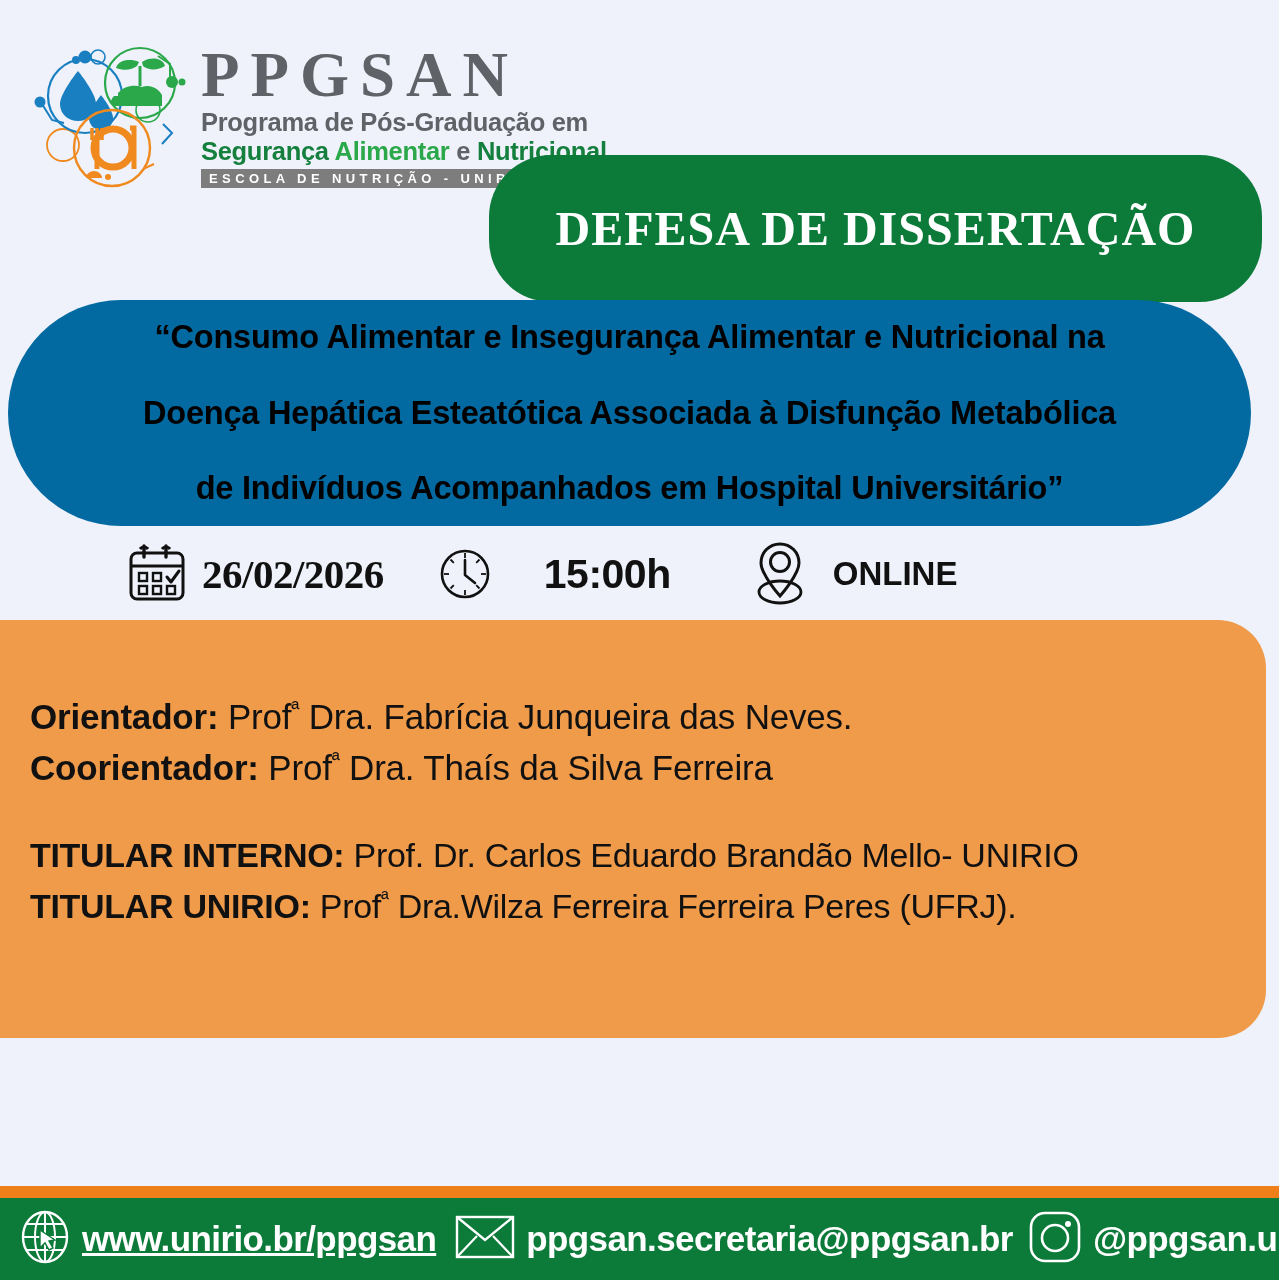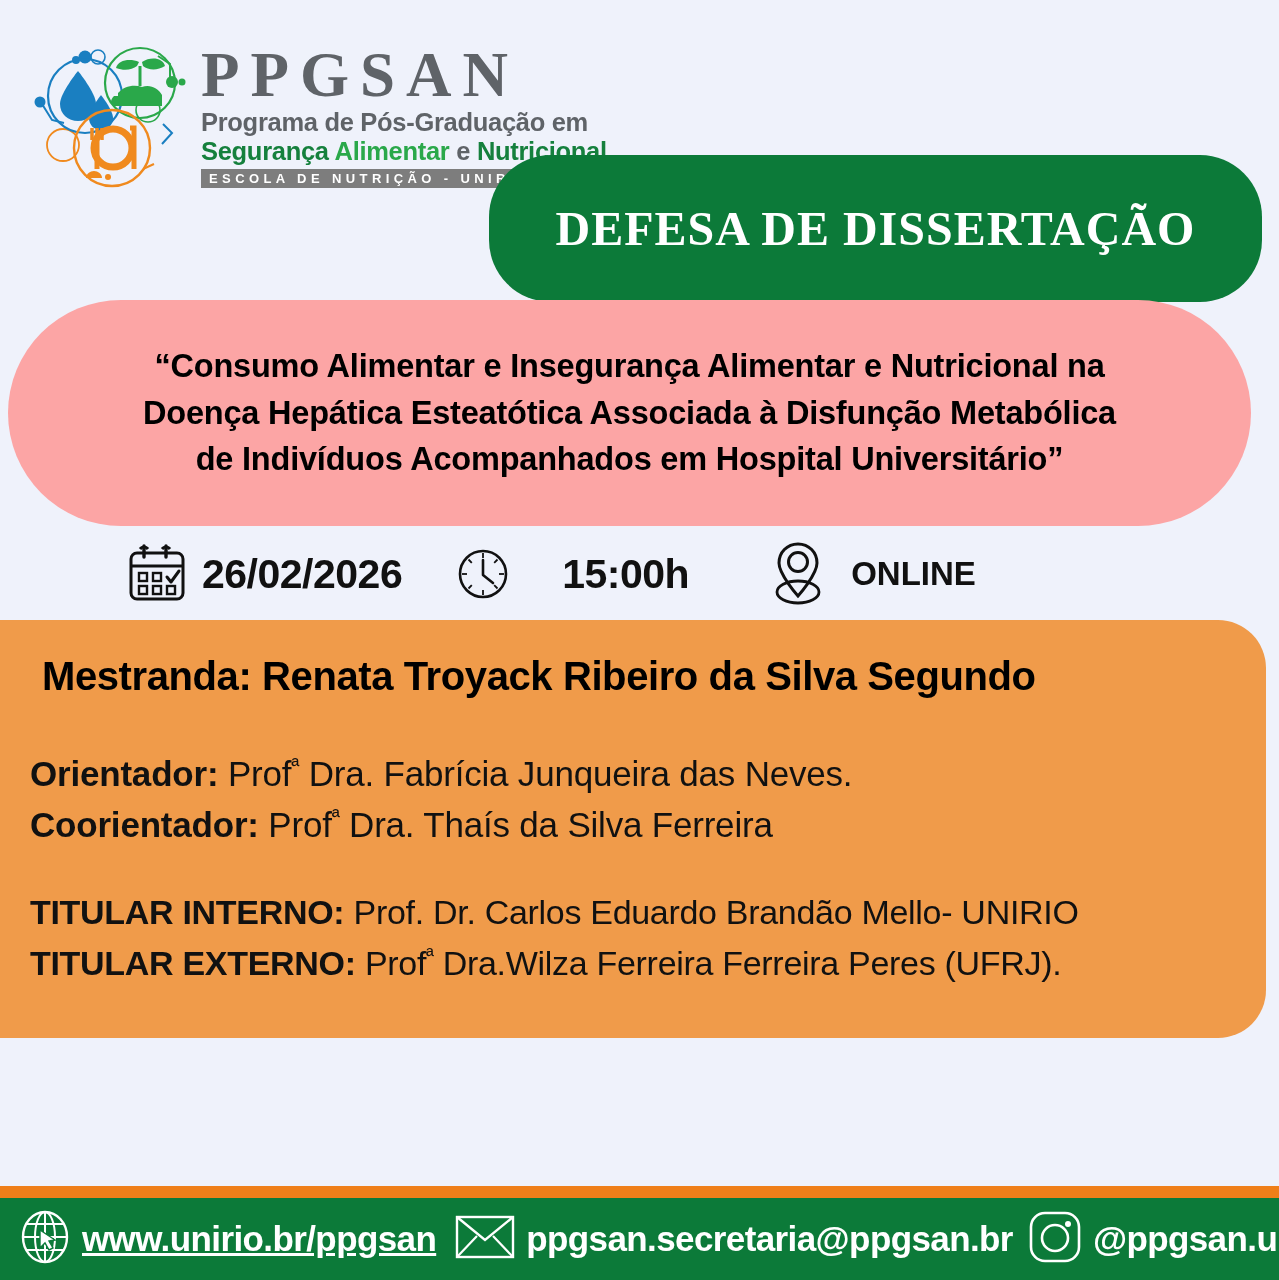--- a/index.html
+++ b/index.html
@@ -91,26 +91,27 @@
     white-space: nowrap;
   }
 
   
   .blue-block {
     position: absolute;
     left: 8px;
     top: 300px;
     width: 1243px;
     height: 226px;
-    background: #fca5a5;
+    background: #0369a1;
     border-radius: 114px;
     display: flex;
     flex-direction: column;
     align-items: center;
     justify-content: center;
+    gap: 29px;
   }
   .blue-line {
     font-family: "Liberation Sans", sans-serif;
     font-weight: bold;
     font-size: 32.5px;
     color: #000000;
     line-height: 1.44;
     letter-spacing: -0.2px;
     white-space: nowrap;
     text-align: center;
@@ -290,21 +291,21 @@
           <path d="M14 6 a5 5 0 0 1 8 0" fill="none" stroke="#111" stroke-width="3"></path>
           <path d="M36 6 a5 5 0 0 1 8 0" fill="none" stroke="#111" stroke-width="3"></path>
           <rect x="13" y="30" width="8" height="8" fill="none" stroke="#111" stroke-width="2.4"></rect>
           <rect x="27" y="30" width="8" height="8" fill="none" stroke="#111" stroke-width="2.4"></rect>
           <path d="M41 34 L45 39 L53 28" fill="none" stroke="#111" stroke-width="3" stroke-linecap="round" stroke-linejoin="round"></path>
           <rect x="13" y="43" width="8" height="8" fill="none" stroke="#111" stroke-width="2.4"></rect>
           <rect x="27" y="43" width="8" height="8" fill="none" stroke="#111" stroke-width="2.4"></rect>
           <rect x="41" y="43" width="8" height="8" fill="none" stroke="#111" stroke-width="2.4"></rect>
         </svg>
       </span>
-      <span class="info-text" style="margin-left:14px;">26/02/2026</span>
+      <span class="info-text" style="margin-left:14px;font-family:Liberation Serif, serif;">26/02/2026</span>
     </div>
 
     <div class="info-item" style="margin-left:52px;">
       <span>
         <svg class="icon-svg" width="58" height="58" viewBox="0 0 58 58" xmlns="http://www.w3.org/2000/svg">
           <circle cx="29" cy="29" r="23" fill="none" stroke="#111" stroke-width="2.6"></circle>
           <g stroke="#111" stroke-width="1.8">
             <line x1="29" y1="8" x2="29" y2="13"></line>
             <line x1="29" y1="45" x2="29" y2="50"></line>
             <line x1="8" y1="29" x2="13" y2="29"></line>
@@ -327,39 +328,38 @@
           <circle cx="31" cy="22" r="9.5" fill="none" stroke="#111" stroke-width="3"></circle>
           <ellipse cx="31" cy="52" rx="21" ry="11" fill="none" stroke="#111" stroke-width="2.8"></ellipse>
         </svg>
       </span>
       <span class="info-text small" style="margin-left:22px;">ONLINE</span>
     </div>
 
   </div>
 
   <div class="orange-block">
-    <div class="student-line">Mestranda: Renata Troyack Ribeiro da Silva Segundo</div>
 
     <div class="adv-group">
       <div class="adv-line">
         <b>Orientador:</b>
         <span>Prof</span><sup>ª</sup><span> Dra. Fabrícia Junqueira das Neves.</span>
       </div>
       <div class="adv-line">
         <b>Coorientador:</b>
         <span>Prof</span><sup>ª</sup><span> Dra. Thaís da Silva Ferreira</span>
       </div>
     </div>
 
     <div class="panel-group">
       <div class="panel-line">
         <b>TITULAR INTERNO:</b><span> Prof. Dr. Carlos Eduardo Brandão Mello- UNIRIO</span>
       </div>
       <div class="panel-line">
-        <b>TITULAR EXTERNO:</b><span> Prof</span><sup>ª</sup><span> Dra.Wilza Ferreira Ferreira Peres (UFRJ).</span>
+        <b>TITULAR UNIRIO:</b><span> Prof</span><sup>ª</sup><span> Dra.Wilza Ferreira Ferreira Peres (UFRJ).</span>
       </div>
     </div>
   </div>
 
   <div class="sponsors">
 
     
 
     
 

